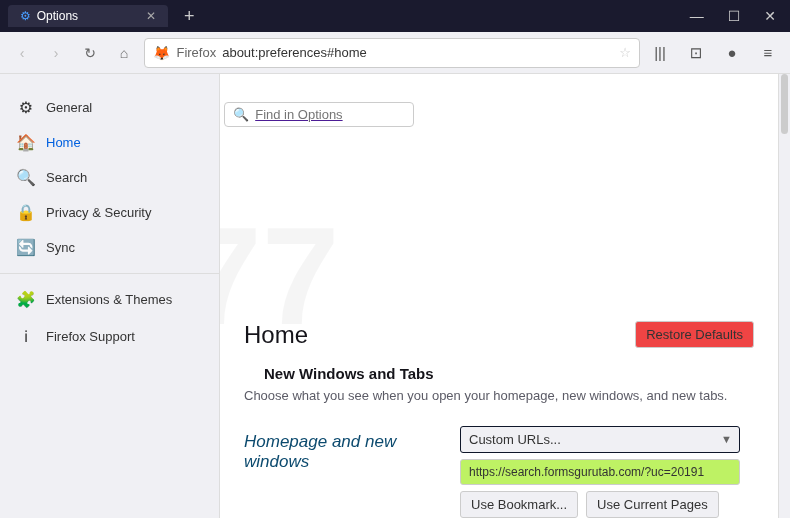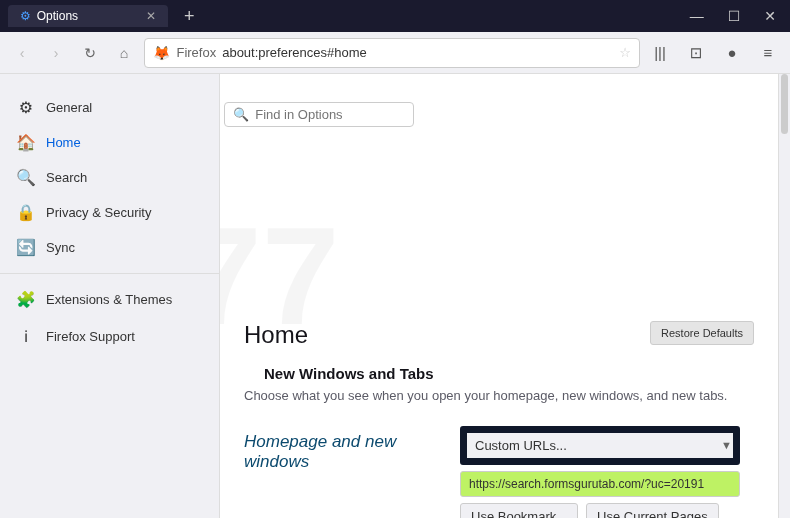--- a/index.html
+++ b/index.html
@@ -144,39 +144,40 @@
       width: 190px;
     }
     .find-bar .search-icon { color: #999; font-size: 13px; }
     .find-bar input {
       border: none;
       outline: none;
       font-size: 13px;
       color: #4c1d95;
       width: 100%;
       background: transparent;
+      text-decoration: underline;
     }
 
     
     .page-title {
       font-size: 24px;
       font-weight: 300;
       color: #15141a;
       margin-bottom: 12px;
       margin-top: 8px;
     }
     .restore-defaults-btn {
       float: right;
       margin-top: 8px;
       padding: 5px 10px;
       border: 1px solid #ccc;
       border-radius: 3px;
-      background: #e5e5e5;
-      cursor: pointer;
-      font-size: 11px;
+      background: #ef4444;
+      cursor: pointer;
+      font-size: 13px;
       color: #333;
     }
 
     .section-title {
       font-size: 15px;
       font-weight: 700;
       color: #15141a;
       margin-bottom: 4px;
       margin-top: 4px;
       margin-left: 20px;
@@ -206,21 +207,21 @@
       flex: 1;
     }
     .select-wrapper {
       position: relative;
       display: inline-block;
       width: 280px;
     }
     .select-wrapper select {
       width: 100%;
       padding: 5px 30px 5px 8px;
-      border: 7px solid #0f172a;
+      border: 1px solid #0f172a;
       border-radius: 3px;
       background: #f0f0f4;
       font-size: 13px;
       appearance: none;
       cursor: pointer;
       color: #333;
     }
     .select-arrow {
       position: absolute;
       right: 8px;

